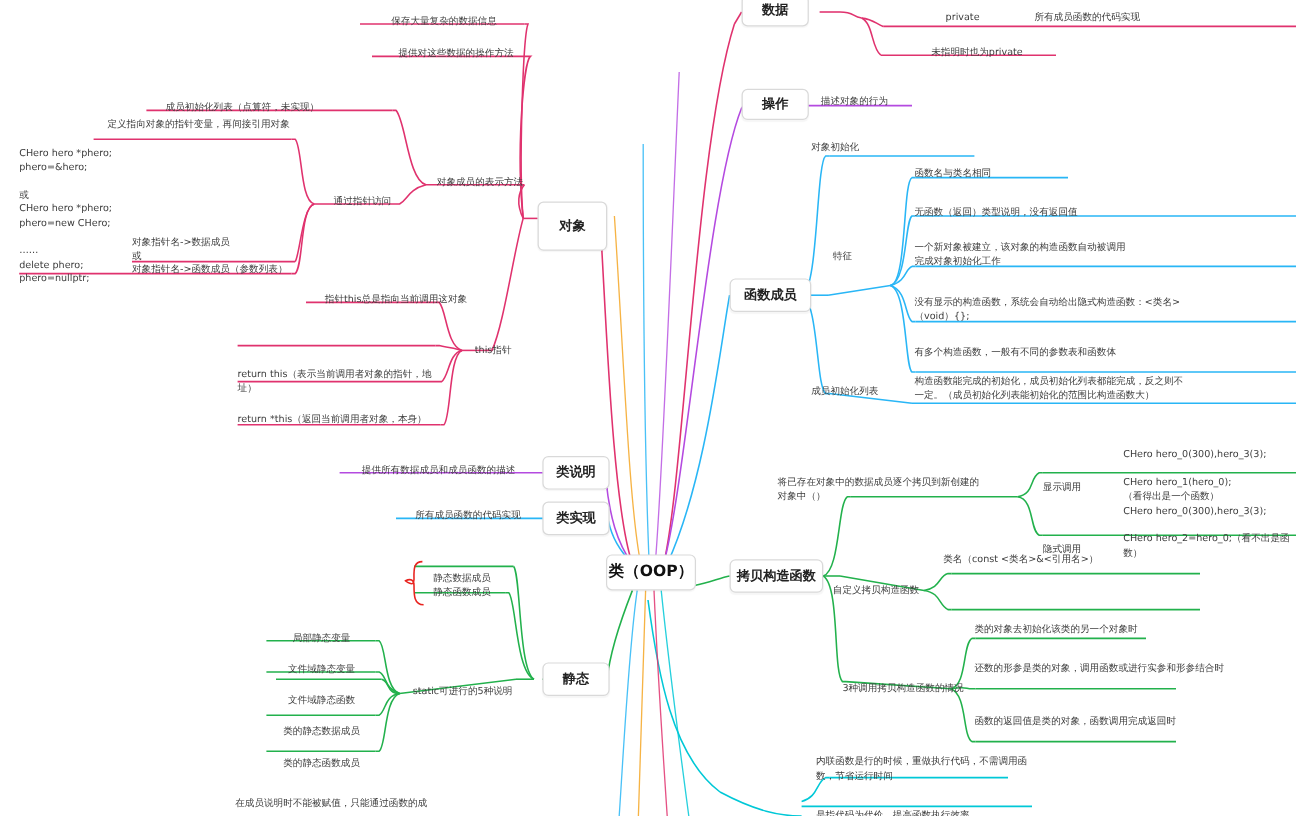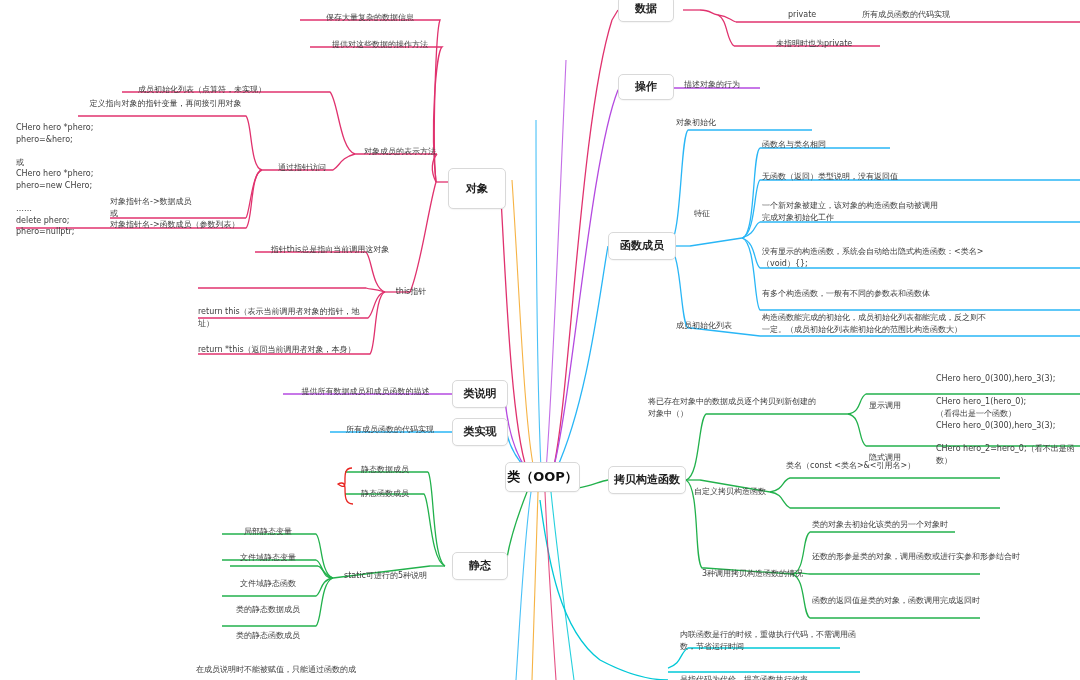--- a/index.html
+++ b/index.html
@@ -248,21 +248,21 @@
   <div class="node plain t-left" style="left:198px; top:306px; width:165px;">return this（表示当前调用者对象的指针，地址）</div>
   <div class="node plain t-left" style="left:198px; top:344px; width:170px;">return *this（返回当前调用者对象，本身）</div>
 
   <div class="node boxed lvl1" style="left:452px; top:380px; width:56px; height:28px;">类说明</div>
   <div class="node plain t-center" style="left:283px; top:386px; width:165px;">提供所有数据成员和成员函数的描述</div>
 
   <div class="node boxed lvl1" style="left:452px; top:418px; width:56px; height:28px;">类实现</div>
   <div class="node plain t-center" style="left:330px; top:424px; width:120px;">所有成员函数的代码实现</div>
 
   <div class="node boxed lvl1" style="left:452px; top:552px; width:56px; height:28px;">静态</div>
-  <div class="node plain t-center" style="left:345px; top:464px; width:80px;text-align:center;">静态数据成员</div>
+  <div class="node plain t-center" style="left:345px; top:476px; width:80px;text-align:center;">静态数据成员</div>
   <div class="node plain t-center" style="left:345px; top:488px; width:80px;">静态函数成员</div>
   <div class="node plain t-center" style="left:333px; top:570px; width:105px;">static可进行的5种说明</div>
 
   <div class="node plain t-center" style="left:222px; top:526px; width:92px;">局部静态变量</div>
   <div class="node plain t-center" style="left:222px; top:552px; width:92px;">文件域静态变量</div>
   <div class="node plain t-center" style="left:222px; top:578px; width:92px;">文件域静态函数</div>
   <div class="node plain t-center" style="left:222px; top:604px; width:92px;">类的静态数据成员</div>
   <div class="node plain t-center" style="left:222px; top:630px; width:92px;">类的静态函数成员</div>
   <div class="node plain t-left" style="left:196px; top:664px; width:200px;">在成员说明时不能被赋值，只能通过函数的成</div>
 

